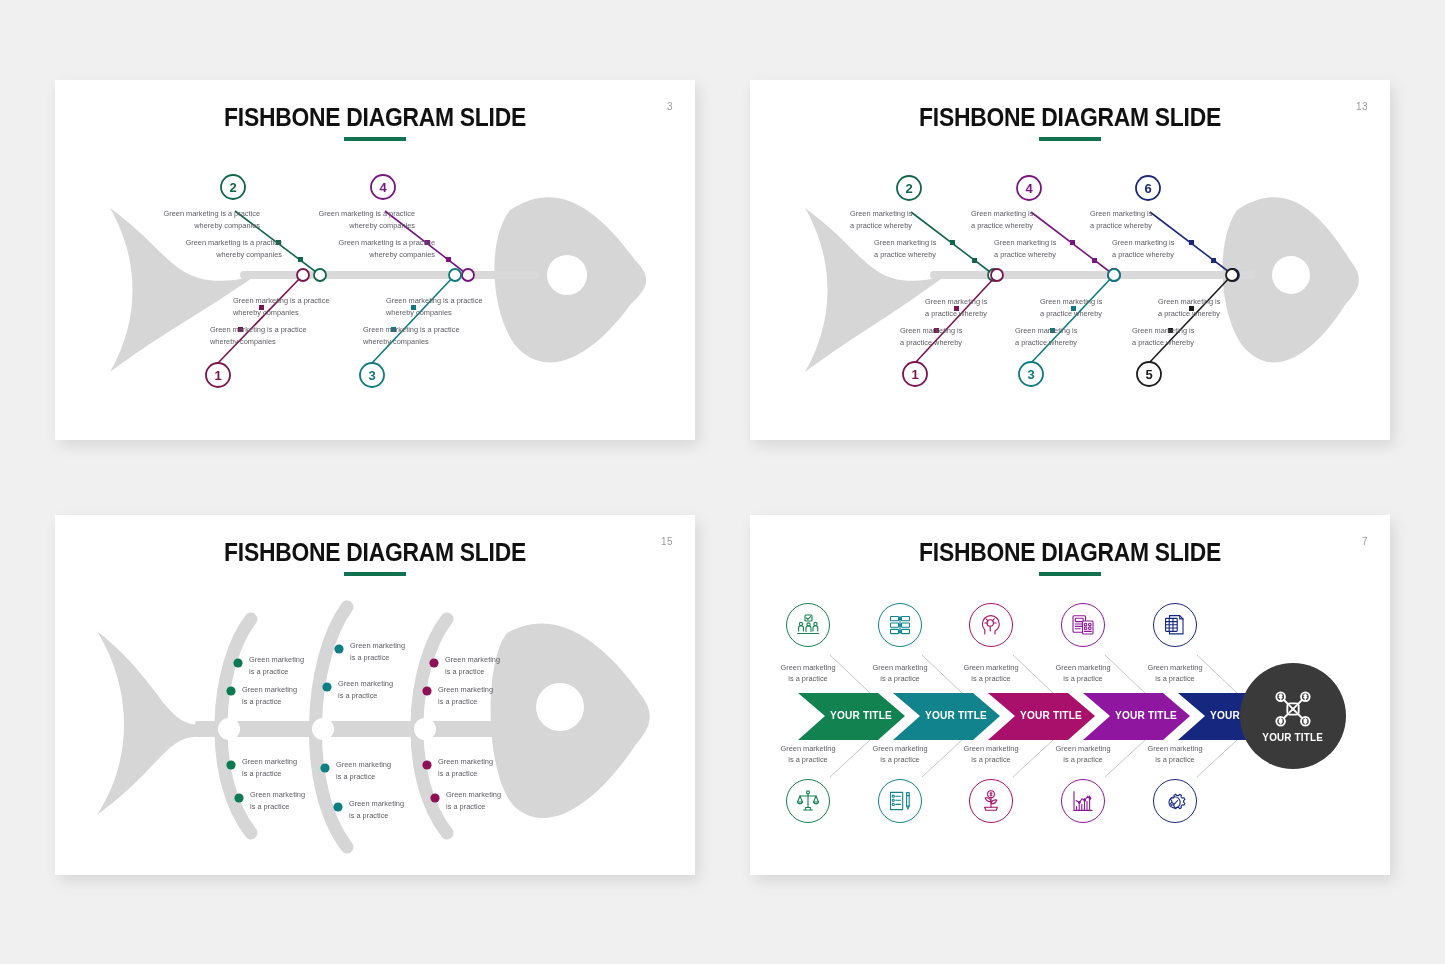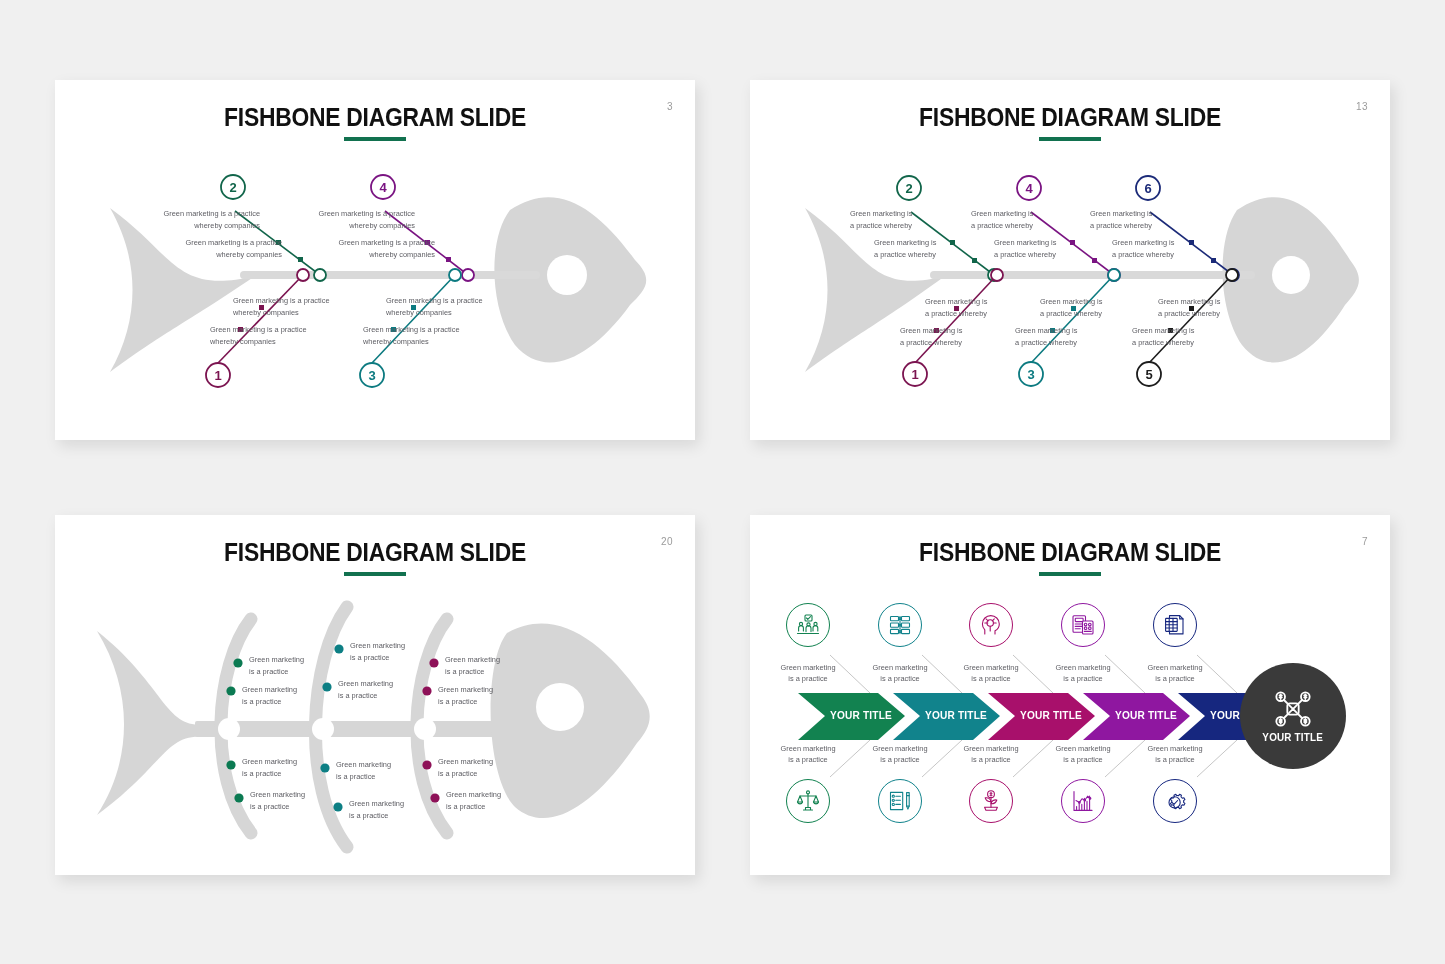--- a/index.html
+++ b/index.html
@@ -264,21 +264,21 @@
 
     <div class="lbl l" style="left:408px; top:216px; width:95px;">Green marketing is
 a practice whereby</div>
     <div class="lbl l" style="left:382px; top:245px; width:95px;">Green marketing is
 a practice whereby</div>
   </div>
 
   <div class="slide" id="slide15">
     <div class="slide-title">FISHBONE DIAGRAM SLIDE</div>
     <div class="title-rule"></div>
-    <div class="page-num">20</div>
+    <div class="page-num">15</div>
 
     <div class="diagram">
       <svg viewBox="0 0 640 360">
 
         <path d="M42 116 C 110 170, 110 215, 150 209 L150 222 C 110 218, 110 250, 42 300 C 78 245, 78 175, 42 116 Z" fill="#d6d6d6"></path>
 
         <rect x="140" y="206" width="330" height="16" rx="2" fill="#d6d6d6"></rect>
 
         <path d="M452 118 C 498 92, 545 122, 586 180 C 600 198, 596 212, 582 228 C 542 288, 494 322, 460 292 C 430 262, 428 148, 452 118 Z" fill="#d6d6d6"></path>
         <circle cx="505" cy="192" r="24" fill="#ffffff"></circle>

